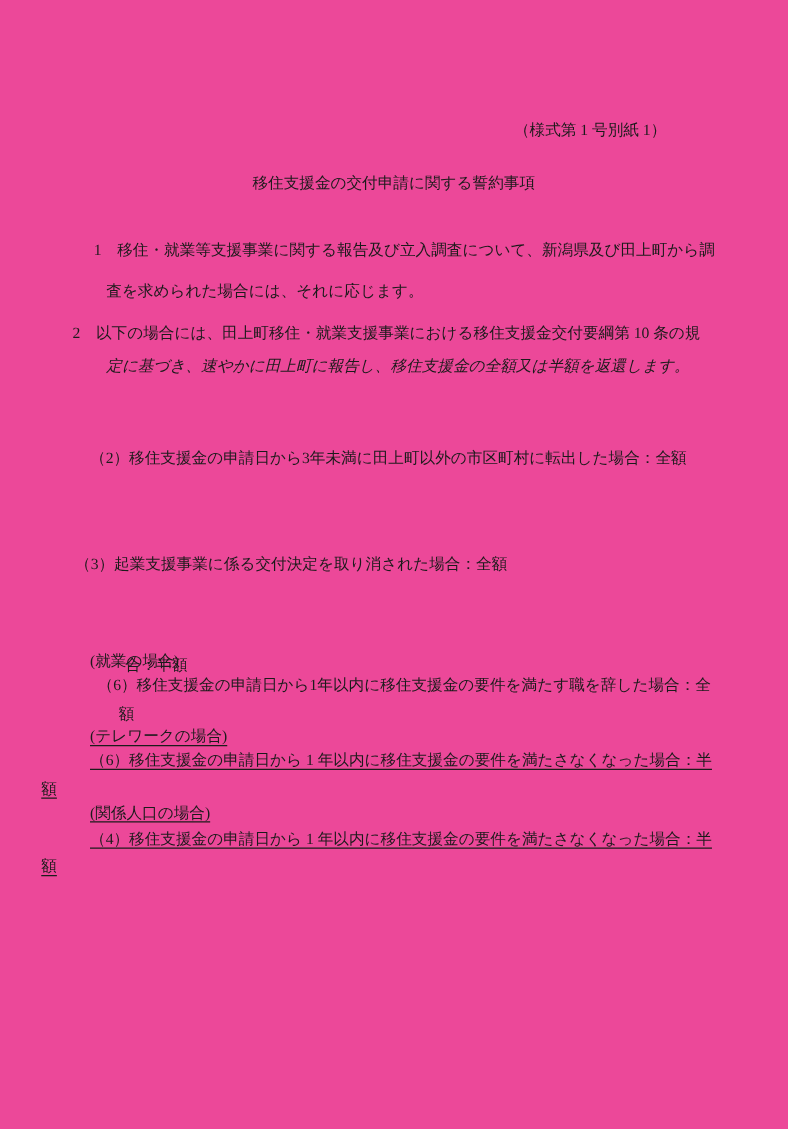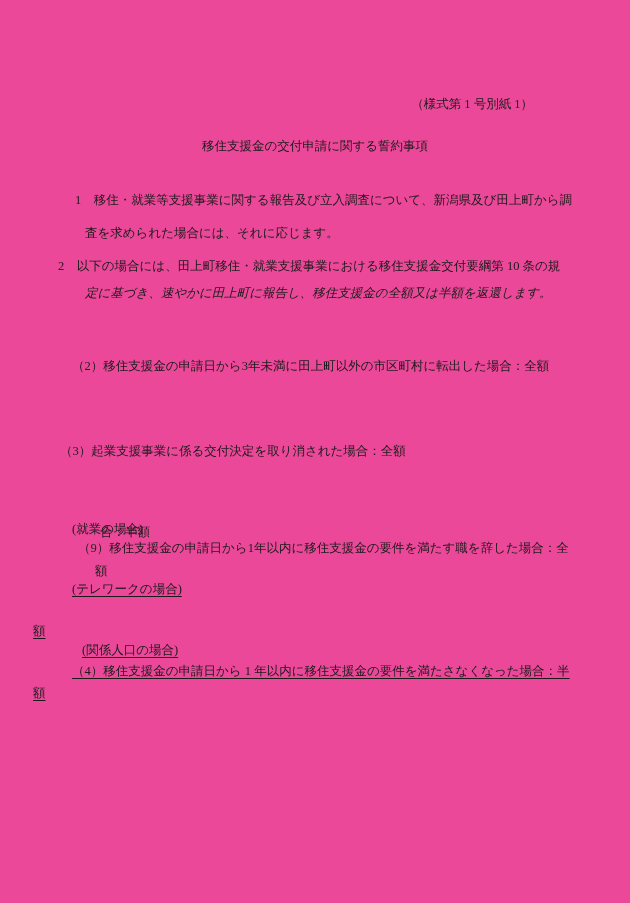--- a/index.html
+++ b/index.html
@@ -38,21 +38,21 @@
   .i2   { top: 357px; left: 72px; }
   .i3   { top: 398px; left: 60px; margin-top: 44px; }
   .i4l1 { top: 437px; left: 72px; }
   .i4l2 { top: 486px; left: 100px; margin-top: 37px; }
   .sec1 { top: 520px; left: 72px; }
   .i5l1 { top: 539px; left: 78px; }
   .i5l2 { top: 562px; left: 95px; }
   .sec2 { top: 580px; left: 72px; }
   .i6l1 { top: 599px; left: 72px; }
   .i6l2 { top: 622px; left: 33px; }
-  .sec3 { top: 641px; left: 82px; }
+  .sec3 { top: 641px; left: 72px; }
   .i7l1 { top: 662px; left: 72px; }
   .i7l2 { top: 684px; left: 33px; }
 </style>
 </head>
 <body>
 
 <div class="page">
 
   <div class="line form-number">（様式第 1 号別紙 1）</div>
 
@@ -62,23 +62,24 @@
   <div class="line p1l2">査を求められた場合には、それに応じます。</div>
 
   <div class="line p2l1">2　以下の場合には、田上町移住・就業支援事業における移住支援金交付要綱第 10 条の規</div>
   <div class="line p2l2">定に基づき、速やかに田上町に報告し、移住支援金の全額又は半額を返還します。</div>
 
   <div class="line i2">（2）移住支援金の申請日から3年未満に田上町以外の市区町村に転出した場合：全額</div>
   <div class="line i3">（3）起業支援事業に係る交付決定を取り消された場合：全額</div>
   <div class="line i4l2">合：半額</div>
 
   <div class="line sec1">(就業の場合)</div>
-  <div class="line i5l1">（9）移住支援金の申請日から1年以内に移住支援金の要件を満たす職を辞した場合：全</div>
+  <div class="line i5l1">（6）移住支援金の申請日から1年以内に移住支援金の要件を満たす職を辞した場合：全</div>
   <div class="line i5l2">額</div>
 
   <div class="line sec2 u">(テレワークの場合)</div>
+  <div class="line i6l1 u">（6）移住支援金の申請日から 1 年以内に移住支援金の要件を満たさなくなった場合：半</div>
   <div class="line i6l2 u">額</div>
 
   <div class="line sec3 u">(関係人口の場合)</div>
   <div class="line i7l1 u">（4）移住支援金の申請日から 1 年以内に移住支援金の要件を満たさなくなった場合：半</div>
   <div class="line i7l2 u">額</div>
 
 </div>
 
 </body></html>

